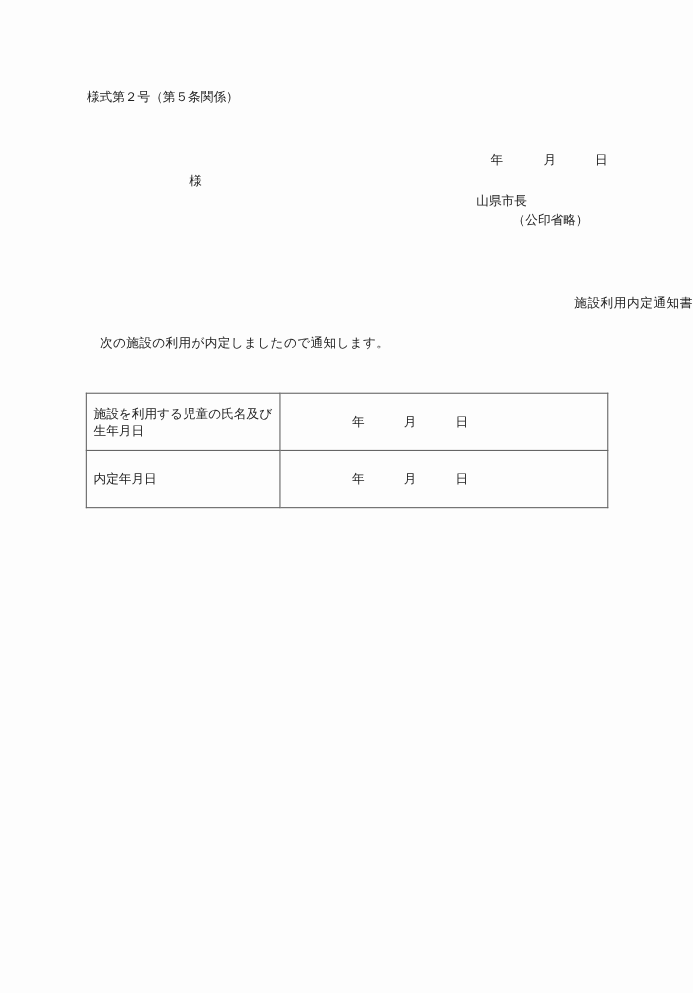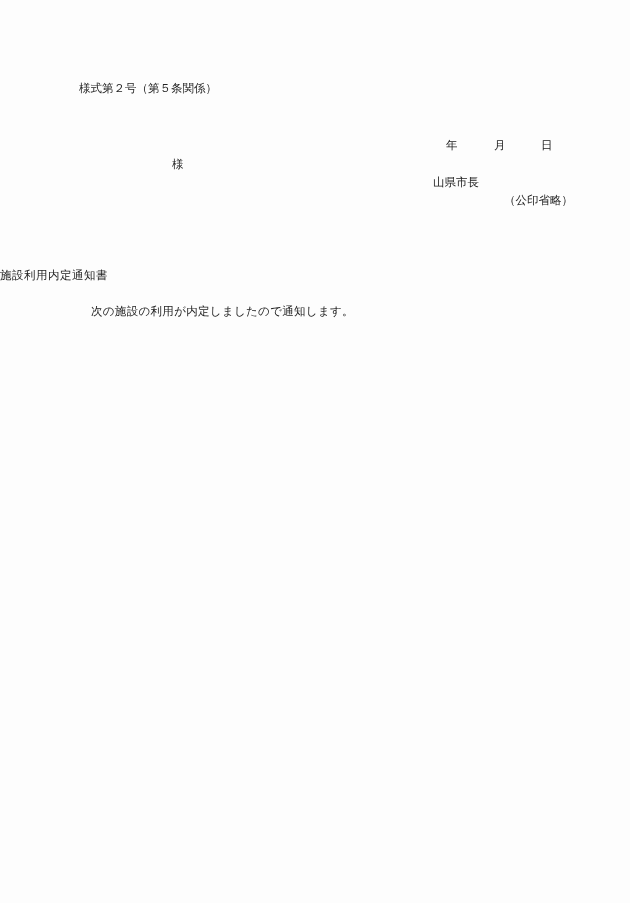--- a/index.html
+++ b/index.html
@@ -15,22 +15,22 @@
       font-family: "DejaVu Serif", "Liberation Serif", serif;
       color: #222;
       font-size: 11.5px;
     }
     .abs { position: absolute; white-space: nowrap; }
     .form-number { left: 79px; top: 81px; }
     .date-row { top: 138px; left: 0; width: 630px; }
     .date-row span { position: absolute; }
     .addressee { left: 172px; top: 157px; }
     .issuer { left: 433px; top: 175px; }
-    .seal { left: 504px; top: 193px; }
-    .title { left: 0; width: 630px; top: 268px; text-align: left; letter-spacing: 0.5px; }
+    .seal { left: 466px; top: 193px; }
+    .title { left: 0; width: 630px; top: 268px; text-align: right; letter-spacing: 0.5px; }
     .body-text { left: 91px; top: 304px; letter-spacing: 0.3px; }
 
     table.info {
       position: absolute;
       left: 78px;
       top: 357px;
       width: 475px;
       border-collapse: collapse;
       table-layout: fixed;
     }
@@ -60,14 +60,34 @@
 
 <div class="abs addressee">様</div>
 <div class="abs issuer">山県市長</div>
 <div class="abs seal">（公印省略）</div>
 
 <div class="abs title">施設利用内定通知書</div>
 <div class="abs body-text">次の施設の利用が内定しましたので通知します。</div>
 
 <table class="info">
   <tbody>
+      <tr>
+    <td class="label">施設を利用する児童の氏名及び生年月日</td>
+    <td class="value">
+      <div class="ymd">
+        <span style="left:59px;">年</span>
+        <span style="left:106px;">月</span>
+        <span style="left:153px;">日</span>
+      </div>
+    </td>
+  </tr>
+  <tr>
+    <td class="label">内定年月日</td>
+    <td class="value">
+      <div class="ymd">
+        <span style="left:59px;">年</span>
+        <span style="left:106px;">月</span>
+        <span style="left:153px;">日</span>
+      </div>
+    </td>
+  </tr>
 </tbody>
   </table>
 
 </body></html>

